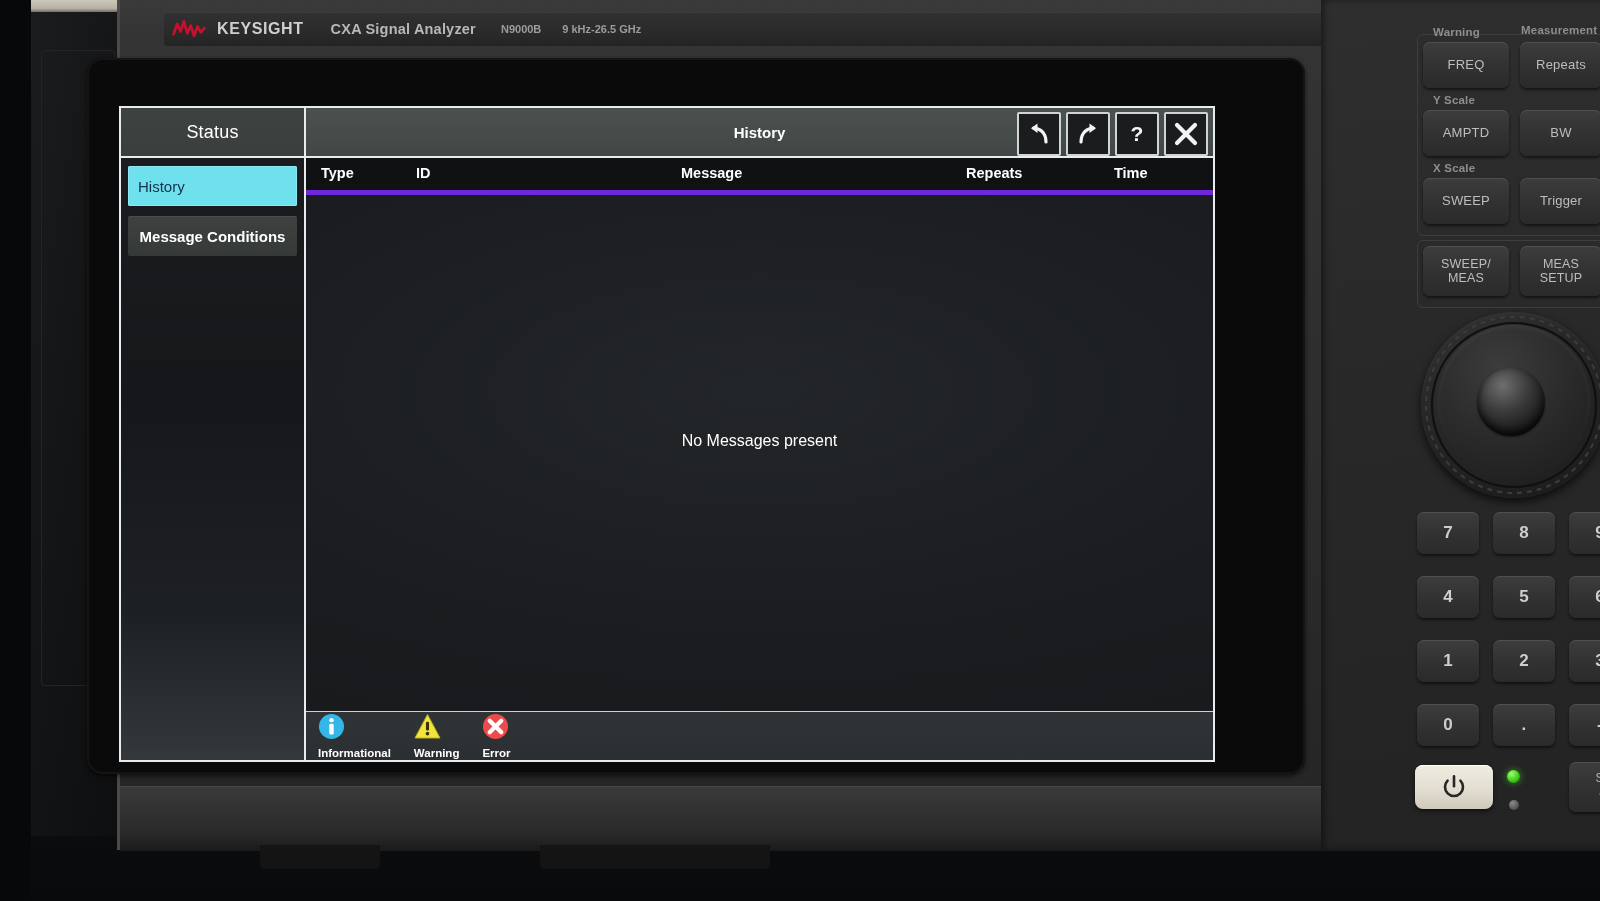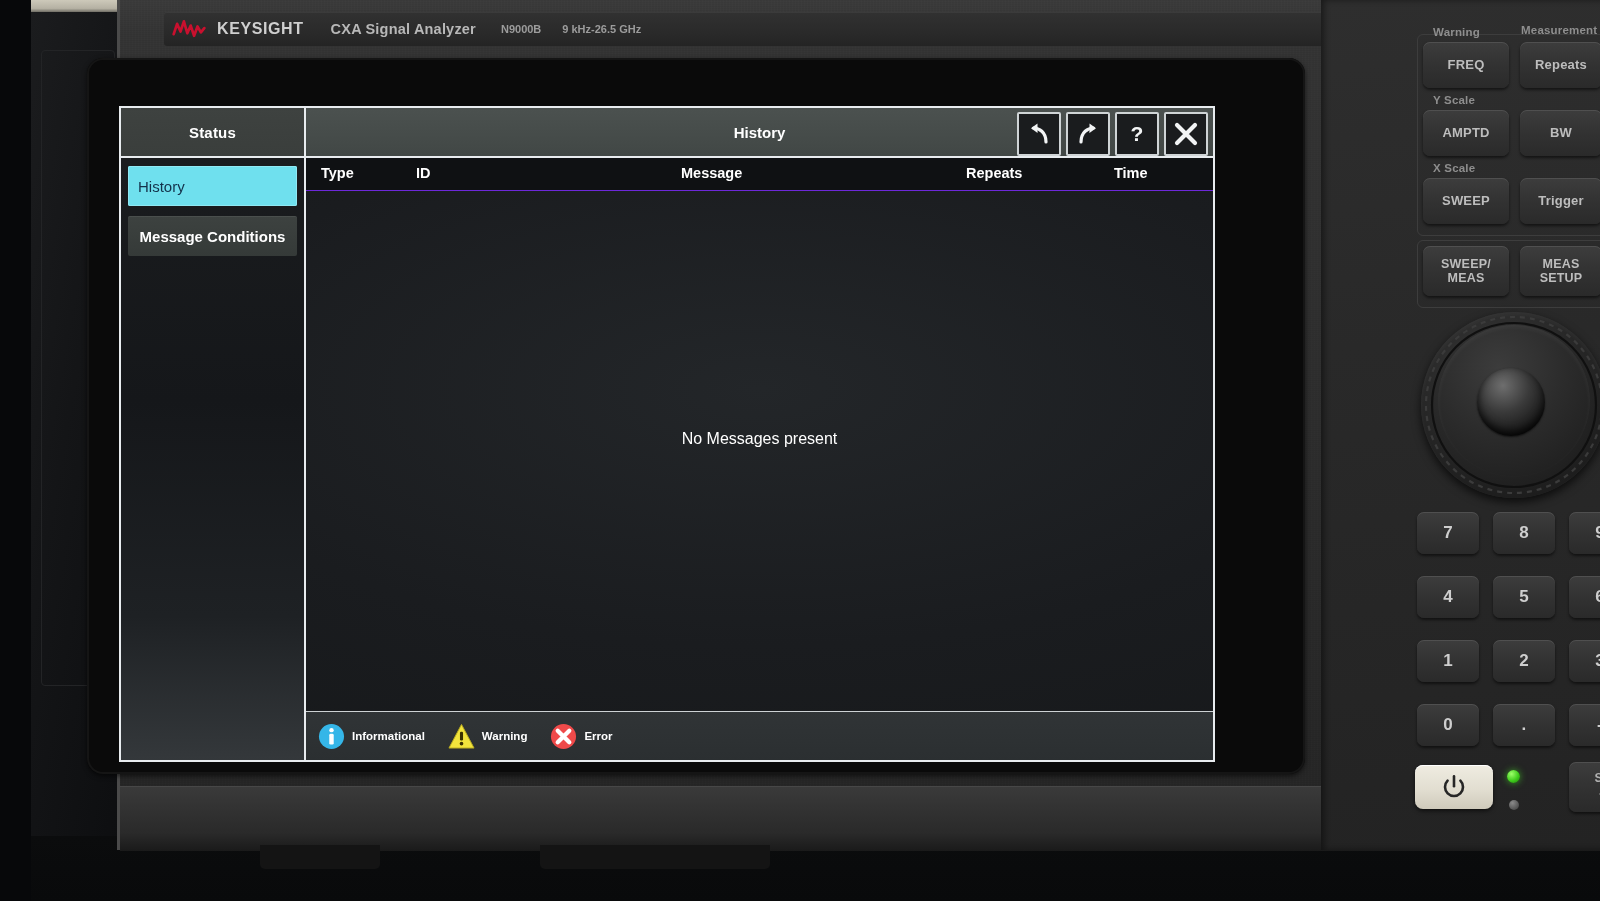--- a/index.html
+++ b/index.html
@@ -89,21 +89,21 @@
 
   .sidebar {
     width: 183px; flex: 0 0 183px; position: relative;
     border-right: 2px solid #e8ecef;
     background: linear-gradient(180deg,#1b1d1f 0%, #15171a 45%, #1e2124 78%, #34383b 100%);
   }
   .sb-head {
     height: 48px; display:flex; align-items:center; justify-content:center;
     background: linear-gradient(180deg,#3e4240 0%, #3a3e3c 100%);
     border-bottom: 2px solid #e8ecef;
-    color:#ffffff; font-size:15px; font-weight:bold; letter-spacing:.2px;
+    color:#ffffff; font-size:18px; font-weight:normal; letter-spacing:.2px;
   }
   .sb-items { padding: 8px 7px 0 7px; display:flex; flex-direction:column; gap:10px; }
   .sb-item {
     height: 40px; border-radius: 2px; display:flex; align-items:center;
     font-size: 15px;
   }
   .sb-item.selected {
     background: #6fe0ee; color:#13314a; padding-left: 10px;
     box-shadow: inset 0 0 0 1px #8fe9f4;
     justify-content: flex-start; font-weight: normal;
@@ -126,21 +126,21 @@
   .tb-btns { position:absolute; right: 5px; top: 4px; display:flex; gap: 5px; }
   .tb-btn {
     width: 40px; height: 40px; background:#1a1c1e;
     border: 2px solid #cfd4d6; border-radius: 2px;
     display:flex; align-items:center; justify-content:center;
   }
   .tb-btn svg { display:block; }
 
   .colhead {
     height: 32px; background:#0f1113; position:relative;
-    border-bottom: 1px solid #6d28d9;
+    border-bottom: 5px solid #6d28d9;
     color:#ffffff; font-size:14.5px; font-weight:bold;
   }
   .colhead span { position:absolute; top:7px; white-space:nowrap; }
   .ch-type    { left: 15px; }
   .ch-id      { left: 110px; text-align: right; }
   .ch-message { left: 375px; }
   .ch-repeats { left: 660px; }
   .ch-time    { left: 808px; }
 
   .tablebody {
@@ -149,21 +149,21 @@
     display:flex; align-items:center; justify-content:center;
   }
   .empty-msg { color:#ffffff; font-size:16px; font-weight:normal; margin-top:-24px; }
 
   .footer {
     height: 48px; position: relative;
     background: linear-gradient(180deg,#303436 0%, #2b2f31 100%);
     border-top: 1px solid #cdd2d4;
     display:flex; align-items:center; padding-left: 12px; gap: 7px;
   }
-  .legend { display:flex; align-items:center; gap:7px; margin-right:16px; }
+  .legend { display:flex; align-items:flex-start; gap:7px; margin-right:16px;flex-direction:column; }
   .legend .lbl { color:#ffffff; font-size:11.5px; font-weight:bold; }
   .ic { width: 27px; height: 27px; display:block; }
 
   .clear-btn {
     position:absolute; right: 3px; top: 3px; width: 148px; height: 42px;
     background: linear-gradient(180deg,#9fa3a3 0%, #8d9191 48%, #7d8181 100%);
     border-radius: 6px; color:#ffffff; font-size:14px; font-weight:bold;
     display:flex; flex-direction:column; align-items:center; justify-content:center;
     line-height: 1.15; text-shadow: 0 1px 1px rgba(0,0,0,.4);
     box-shadow: inset 0 1px 0 rgba(255,255,255,.35), 0 1px 3px rgba(0,0,0,.5);
@@ -174,21 +174,21 @@
   .hw-grain{ position:absolute; inset:0;
     background: linear-gradient(175deg,#2e2e2e 0%,#292929 40%,#232323 100%);
     box-shadow: inset 3px 0 6px rgba(0,0,0,.45);
   }
   .grp-label { position:absolute; color:#8e8e8e; font-size:11.5px; font-weight:bold; letter-spacing:.2px;}
   .grp-box { position:absolute; border:1px solid #3d3d3d; border-radius:6px; }
   .hbtn {
     position:absolute; border-radius: 7px;
     background: linear-gradient(180deg,#3d3d3d 0%, #333 45%, #2a2a2a 100%);
     box-shadow: inset 0 1px 0 rgba(255,255,255,.10), 0 2px 3px rgba(0,0,0,.55);
-    color:#bdbdbd; font-size:13px; font-weight:bold;
+    color:#bdbdbd; font-size:13px; font-weight:normal;
     display:flex; align-items:center; justify-content:center; text-align:center;
     line-height:1.12; letter-spacing:.2px;
   }
   .hbtn.sm { font-size:12.5px; }
   .hbtn.num { font-size:17px; color:#cecece; font-weight:bold; }
 
   .knob-wrap { position:absolute; left:100px; top:312px; width:186px; height:186px; }
   .knob-outer {
     position:absolute; inset:0; border-radius:50%;
     background: radial-gradient(circle at 42% 34%, #3a3a3a 0%, #262626 52%, #141414 100%);

